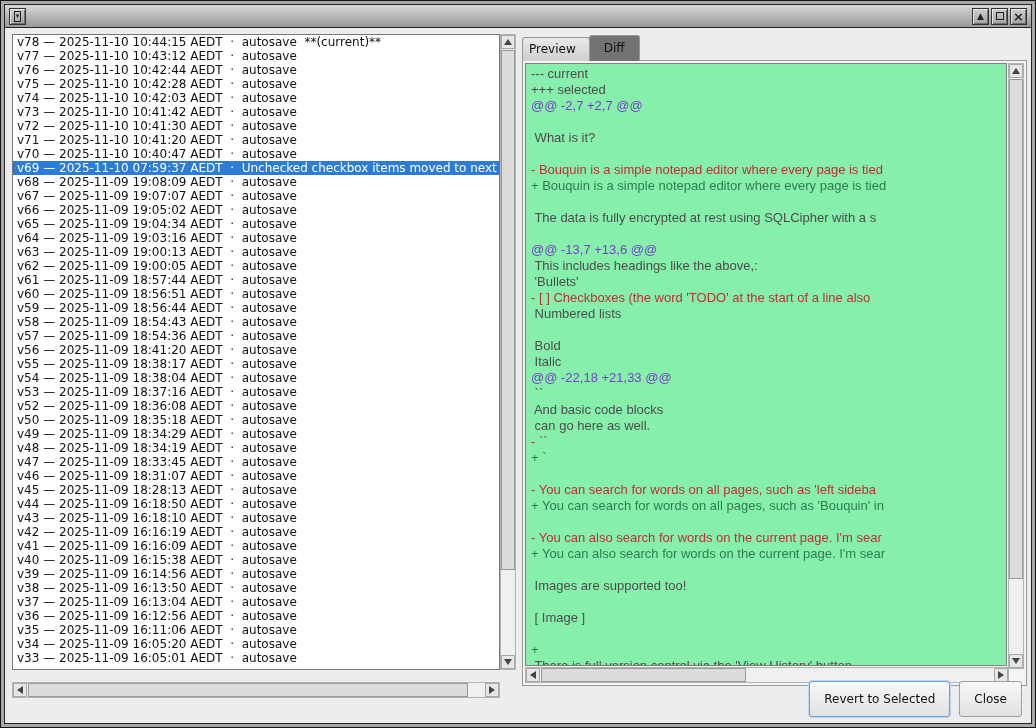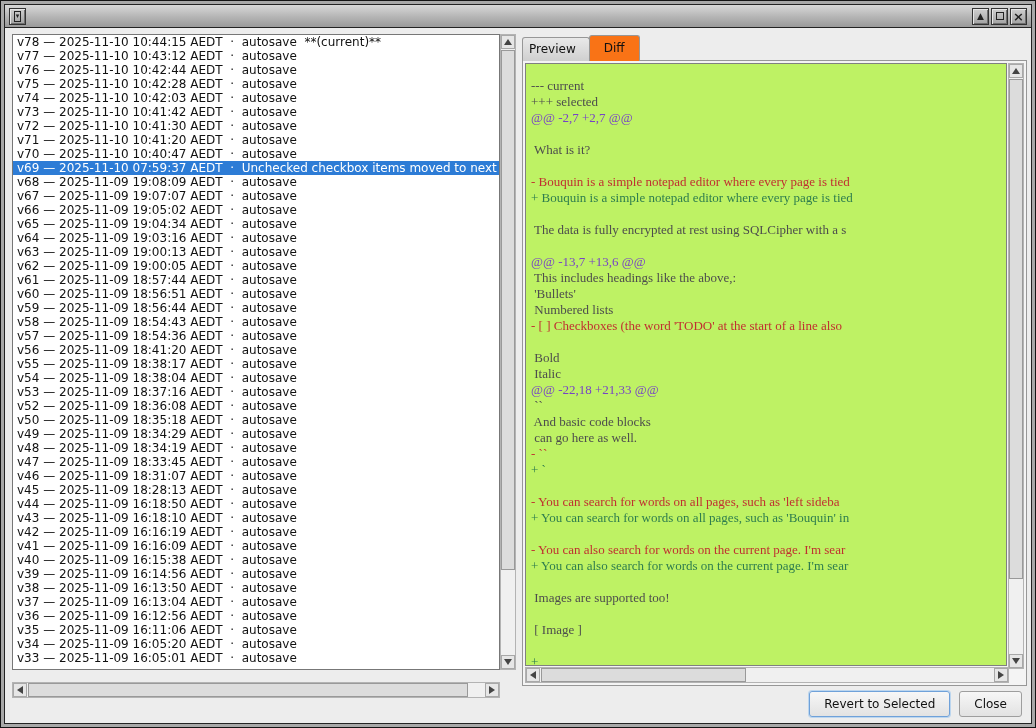--- a/index.html
+++ b/index.html
@@ -100,35 +100,35 @@
   .tab{
     font-size:12px;color:#111;
     padding:4px 13px 5px 6px;
     background:linear-gradient(180deg,#E9E9E9,#CFCFCF);
     border:1px solid #979797;border-bottom:none;
     border-radius:3px 3px 0 0;
     margin-right:-1px;cursor:default;
     position:relative;top:1px;
   }
   .tab.active{
-    background:#f97316;
+    background:#737373;
     padding:5px 14px 6px 14px;
     top:1px;z-index:3;
   }
   .nbframe{
     position:absolute;left:0;top:26px;width:505px;height:626px;
     background:#F4F4F4;border:1px solid #979797;
   }
   .difftext{
     position:absolute;left:2px;top:2px;right:19px;bottom:19px;
-    background:#bef264;border:1px solid #808080;
+    background:#86efac;border:1px solid #808080;
     overflow:hidden;
-    font-family:Liberation Serif, serif;
+    font-family:Liberation Sans, sans-serif;
     font-size:13px;line-height:16px;
-    padding:14px 0 0 5px;
+    padding:2px 0 0 5px;
   }
   .dline{white-space:pre;height:16px;}
   .dline.meta{color:var(--ctx,#4D4D4D);}
   .dline.ctx{color:var(--ctx,#4D4D4D);}
   .dline.hunk{color:var(--hunk,#7743C6);}
   .dline.del{color:var(--del,#C03030);}
   .dline.add{color:var(--add,#2E7D4E);}
 
   .diff-vsb{right:2px;top:2px;height:606px;}
   .diff-vsb .thumb{top:15px;height:500px;}
@@ -137,21 +137,21 @@
 
   
   .button-row{
     position:absolute;right:9px;bottom:6px;
     display:flex;gap:9px;
   }
   .btn-ttk{
     font-family:"DejaVu Sans",sans-serif;font-size:12px;color:#111;
     background:linear-gradient(180deg,#F7F7F7,#E2E2E2);
     border:1px solid #9E9E9E;border-radius:3px;
-    padding:4px 14px;height:26px;line-height:16px;
+    padding:4px 14px;height:36px;line-height:16px;
     cursor:default;
   }
   .btn-ttk.focused{
     border:1px solid #6FA1D9;
     box-shadow:0 0 0 1px #BCD6EF;
   }
 </style>
 </head>
 <body>
 
@@ -260,22 +260,22 @@
               <div class="dline ctx"> What is it?</div>
               <div class="dline ctx">&nbsp;</div>
               <div class="dline del">- Bouquin is a simple notepad editor where every page is tied</div>
               <div class="dline add">+ Bouquin is a simple notepad editor where every page is tied</div>
               <div class="dline ctx">&nbsp;</div>
               <div class="dline ctx"> The data is fully encrypted at rest using SQLCipher with a s</div>
               <div class="dline ctx">&nbsp;</div>
               <div class="dline hunk">@@ -13,7 +13,6 @@</div>
               <div class="dline ctx"> This includes headings like the above,:</div>
               <div class="dline ctx"> 'Bullets'</div>
+              <div class="dline del">- [ ] Checkboxes (the word 'TODO' at the start of a line also</div>
               <div class="dline ctx"> Numbered lists</div>
-              <div class="dline del">- [ ] Checkboxes (the word 'TODO' at the start of a line also</div>
               <div class="dline ctx">&nbsp;</div>
               <div class="dline ctx"> Bold</div>
               <div class="dline ctx"> Italic</div>
               <div class="dline hunk">@@ -22,18 +21,33 @@</div>
               <div class="dline ctx"> ``</div>
               <div class="dline ctx"> And basic code blocks</div>
               <div class="dline ctx"> can go here as well.</div>
               <div class="dline del">- ``</div>
               <div class="dline add">+ `</div>
               <div class="dline ctx">&nbsp;</div>

